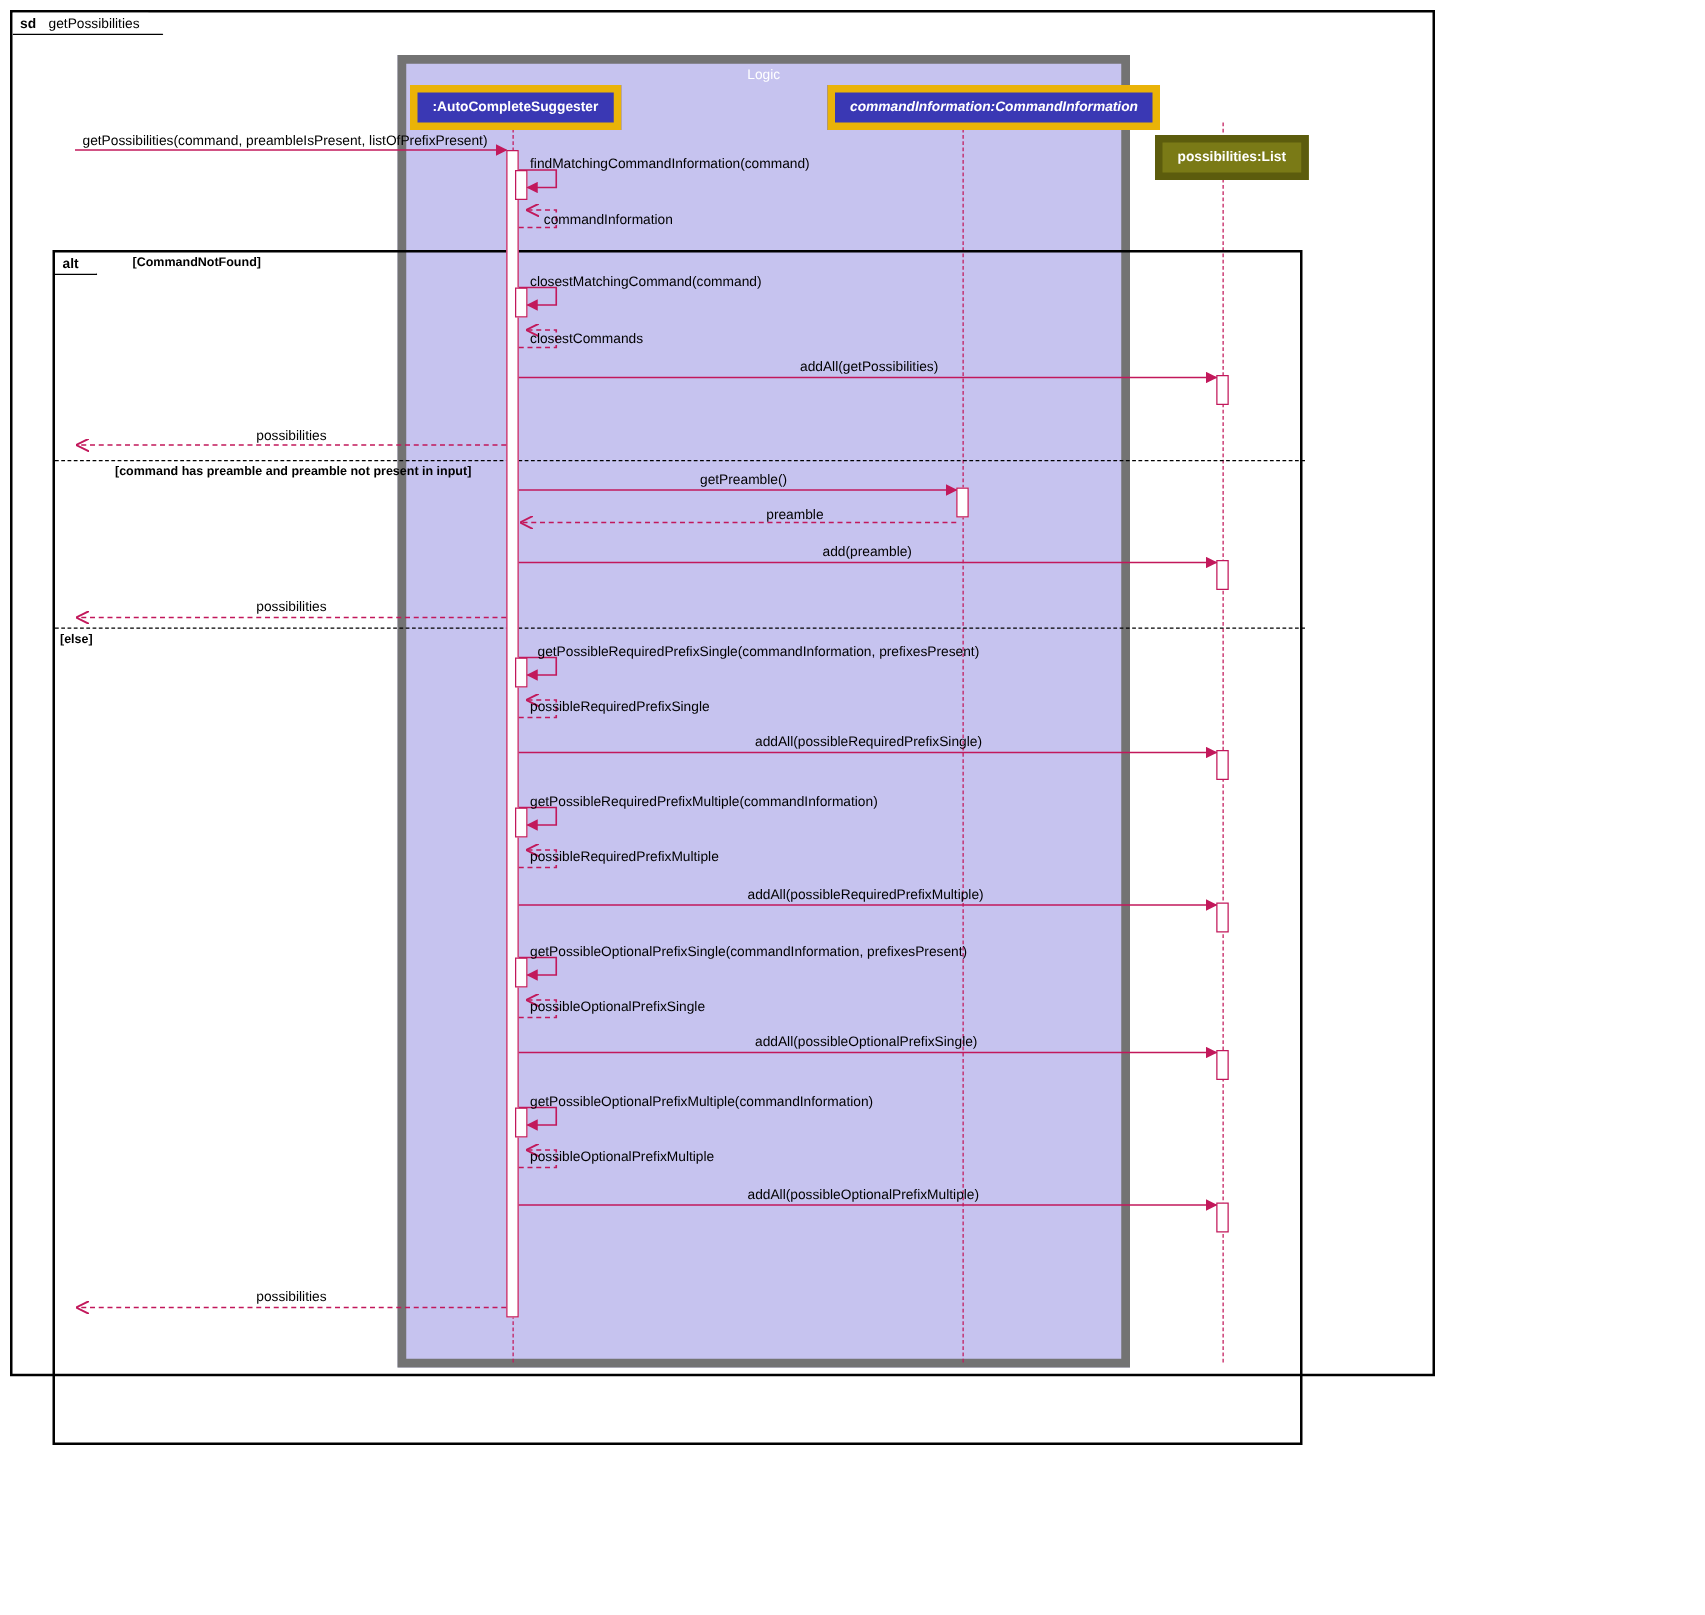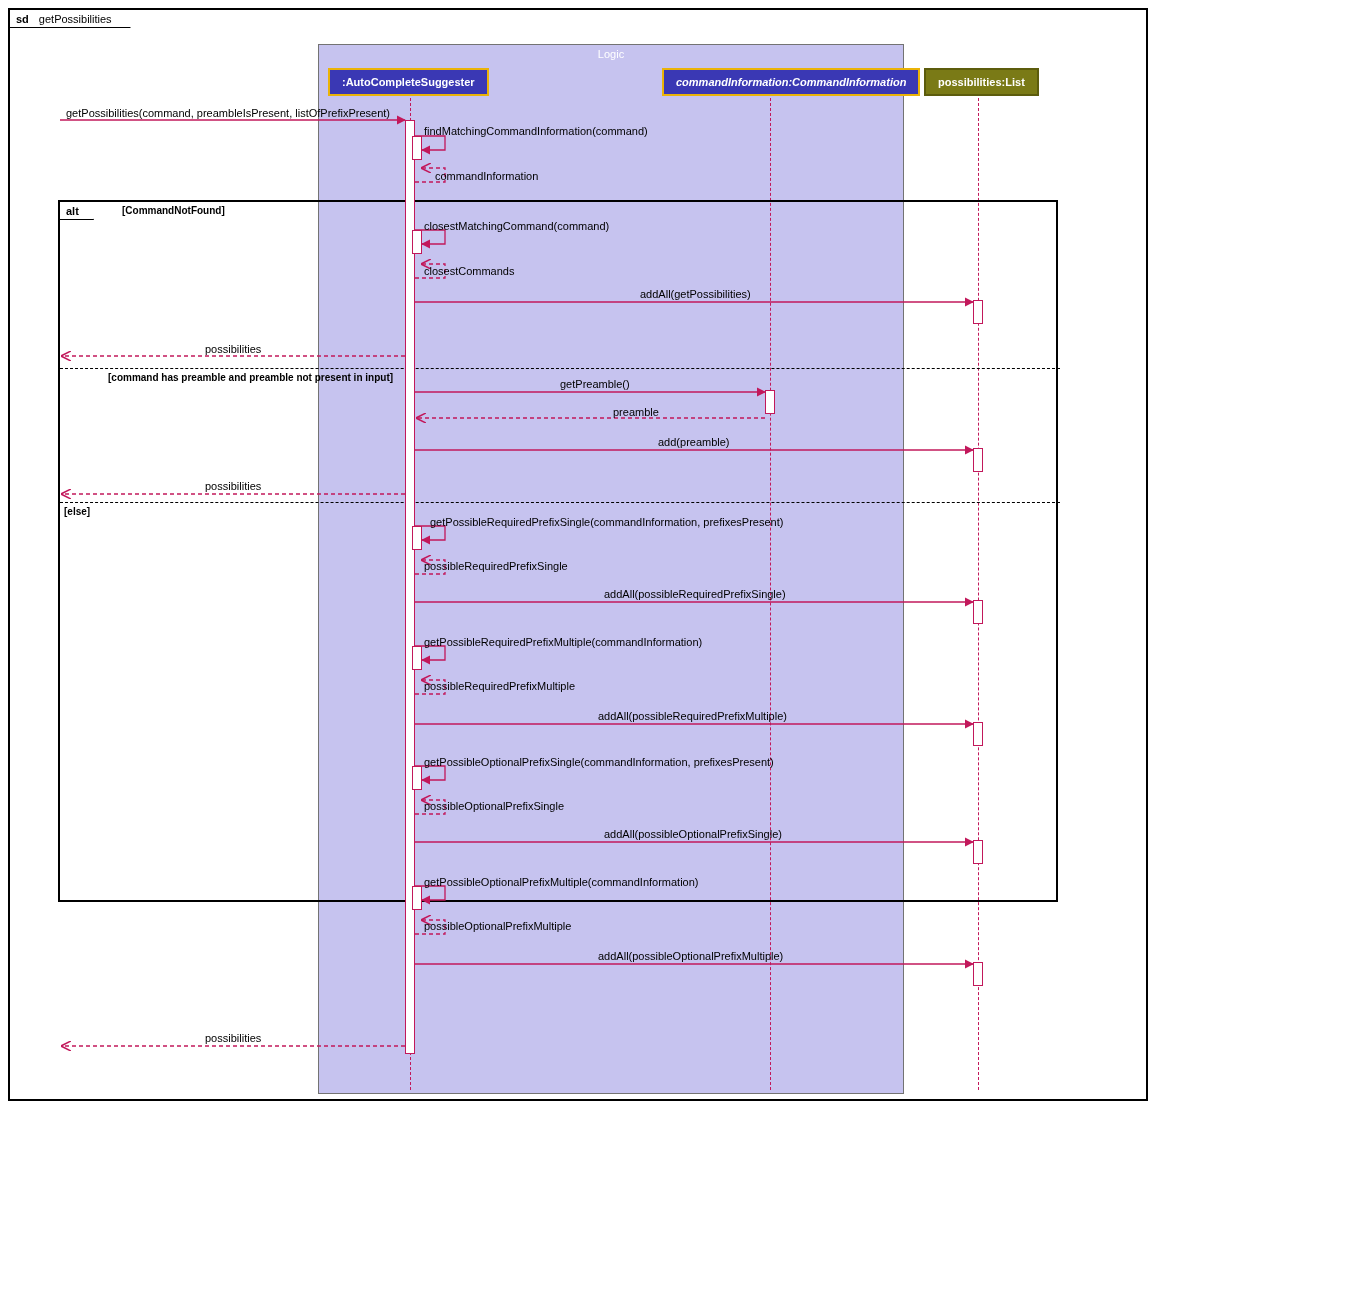--- a/index.html
+++ b/index.html
@@ -30,39 +30,39 @@
     font-weight: bold;
     background: #fff;
     clip-path: polygon(0 0, calc(100% - 12px) 0, 100% 100%, 0 100%);
   }
   .sd-tab .thin { font-weight: normal; margin-left: 10px; }
   .logic-box {
     position: absolute;
     left: 308px; top: 34px;
     width: 586px; height: 1050px;
     background: #c6c3ef;
-    border: 1px solid #737373;
+    border: 7px solid #737373;
   }
   .logic-title {
     text-align: center;
     color: #fff;
     font-weight: normal;
     padding: 3px 0;
   }
   .participant {
     position: absolute;
     color: #fff;
     text-align: center;
     padding: 6px 12px;
-    border: 2px solid #eab308;
+    border: 6px solid #eab308;
     font-weight: bold;
     z-index: 10;
   }
   .participant.blue { background: #3a38b4; }
-  .participant.olive { background: #7a7a16; border-color: #5c5c0d; }
+  .participant.olive { background: #7a7a16; border-color: #5c5c0d; margin-top: 40px; }
   .lifeline {
     position: absolute;
     border-left: 1.5px dashed #c2185b;
     z-index: 1;
   }
   .alt-frame {
     position: absolute;
     border: 2px solid #000;
     z-index: 5;
   }
@@ -123,21 +123,21 @@
   </div>
 
   <div class="participant blue" style="left:318px; top:58px;">:AutoCompleteSuggester</div>
   <div class="participant blue" style="left:652px; top:58px;font-style:italic;">commandInformation:CommandInformation</div>
   <div class="participant olive" style="left:914px; top:58px;">possibilities:List</div>
 
   <div class="lifeline" style="left:400px; top:88px; height:992px;"></div>
   <div class="lifeline" style="left:760px; top:88px; height:992px;"></div>
   <div class="lifeline" style="left:968px; top:88px; height:992px;"></div>
 
-  <div class="alt-frame" style="left:48px; top:190px; width:1000px; height:702px;">
+  <div class="alt-frame" style="left:32px; top:190px; width:1000px; height:956px;">
     <div class="alt-tab">alt</div>
     <span class="guard" style="left:62px; top:3px;">[CommandNotFound]</span>
 
     <div class="divider" style="left:0; top:166px; width:1000px;"></div>
     <span class="guard" style="left:4px; top:170px;margin-left:44px;">[command has preamble and preamble not present in input]</span>
 
     <div class="divider" style="left:0; top:300px; width:1000px;"></div>
     <span class="guard" style="left:4px; top:304px;">[else]</span>
   </div>
 

